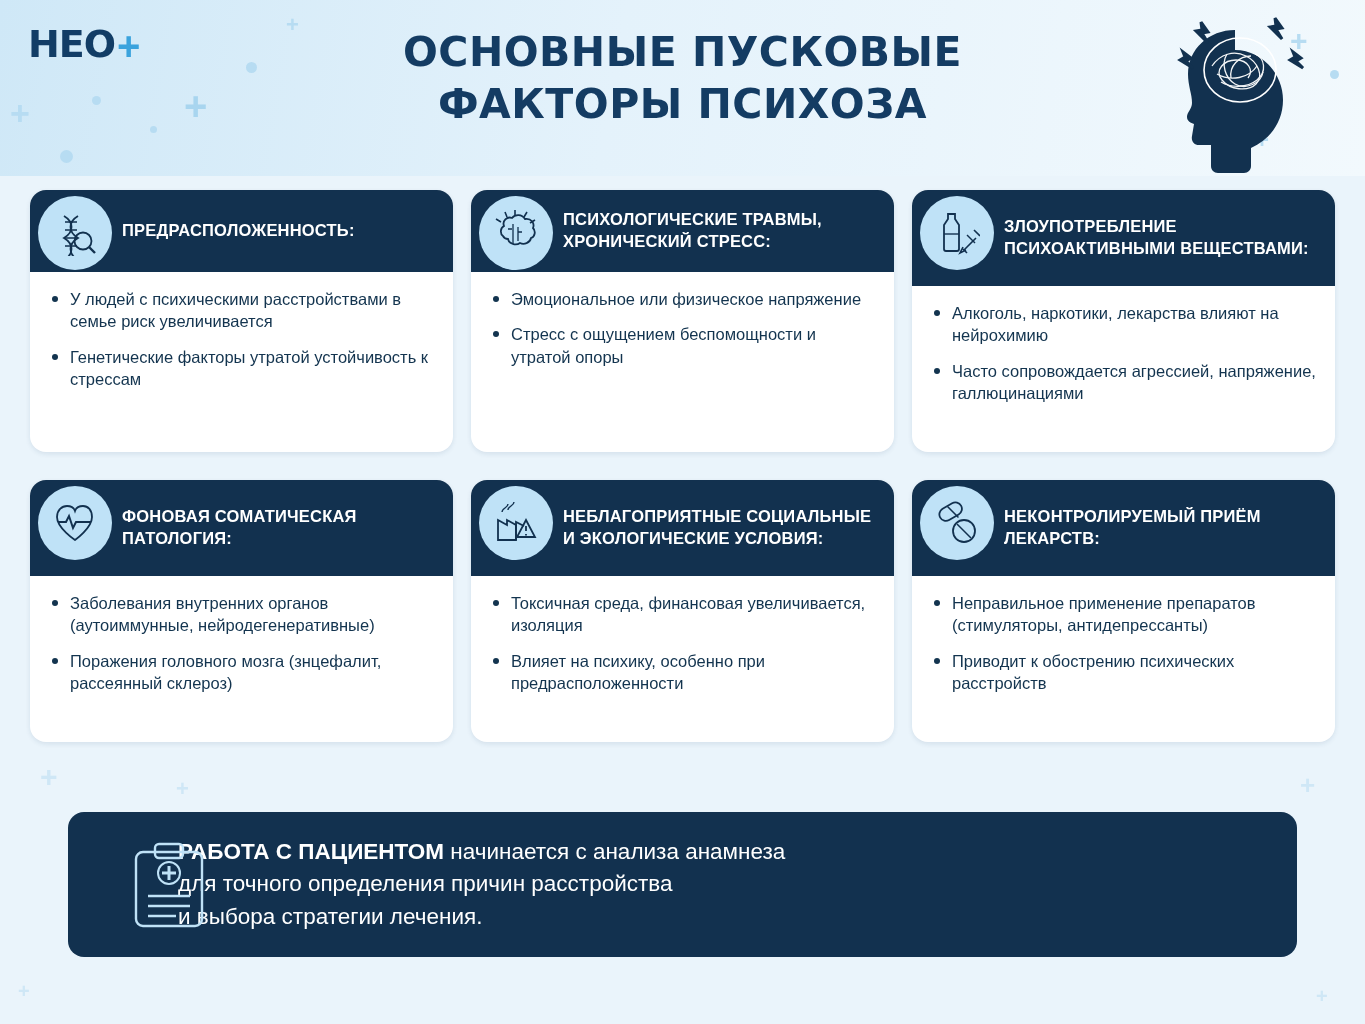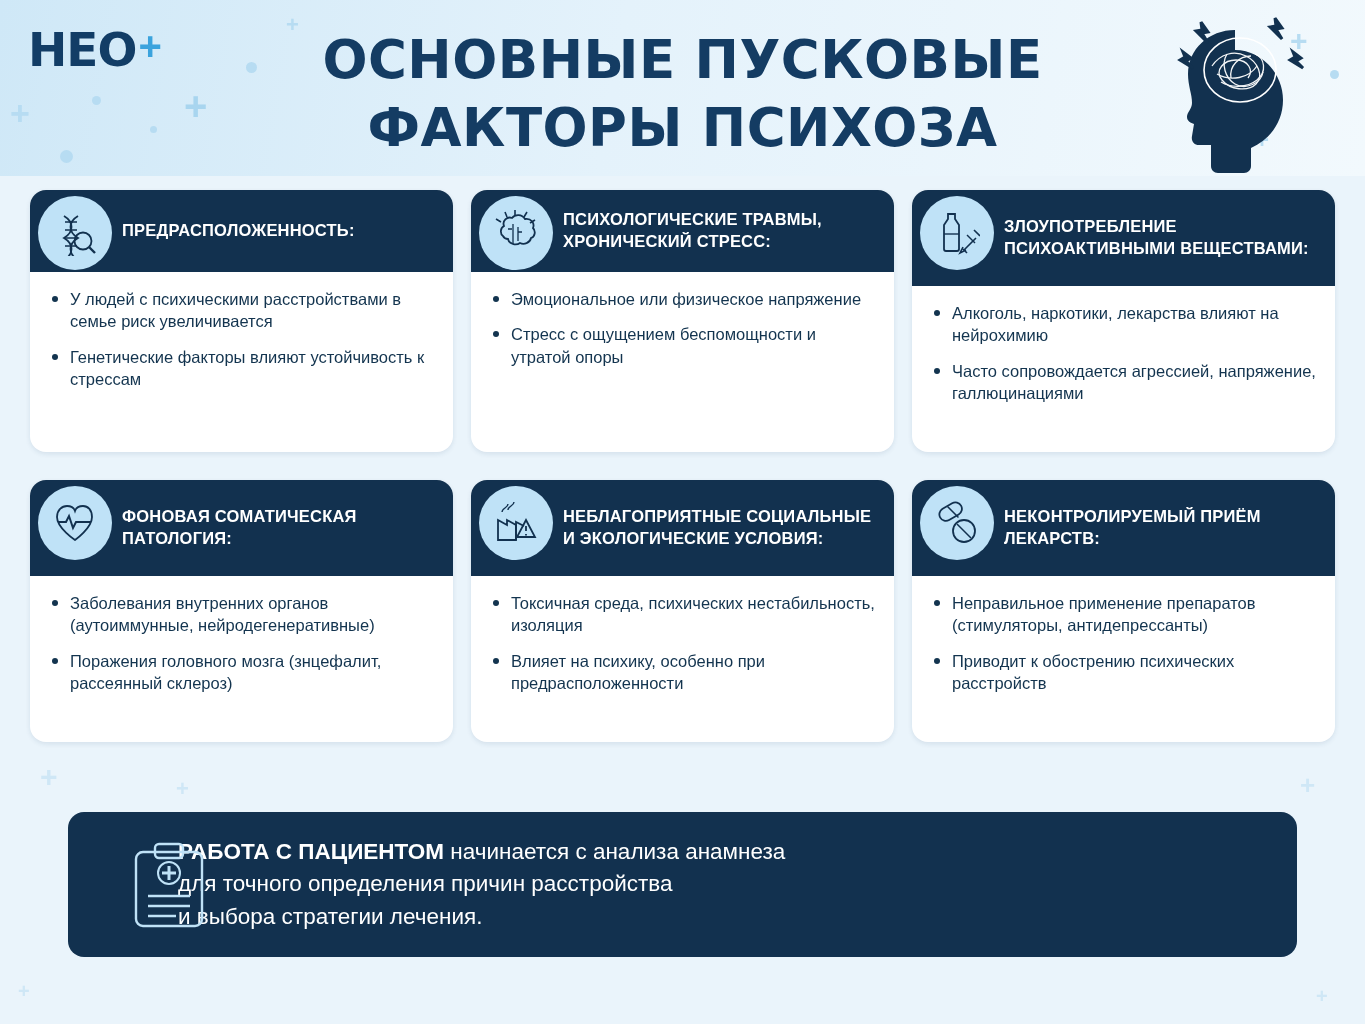--- a/index.html
+++ b/index.html
@@ -30,41 +30,41 @@
 
   .logo {
     position: absolute;
     left: 28px;
     top: 22px;
     display: flex;
     align-items: flex-start;
     z-index: 4;
   }
   .logo-text {
-    font-size: 47px;
+    font-size: 38px;
     font-weight: bold;
     letter-spacing: -1px;
     color: #123d66;
     font-family: "DejaVu Sans", sans-serif;
   }
   .logo-plus {
     font-size: 40px;
     font-weight: bold;
     color: #3ba3dd;
     margin-left: 2px;
     margin-top: 2px;
   }
 
   .title {
     position: absolute;
     left: 0; right: 0;
     top: 26px;
     text-align: center;
     color: #143c63;
-    font-size: 53px;
+    font-size: 41px;
     font-weight: bold;
     line-height: 1.28;
     letter-spacing: 0.5px;
     font-family: "DejaVu Sans", sans-serif;
     z-index: 3;
     padding: 0 300px;
   }
 
   .head-icon {
     position: absolute;
@@ -235,21 +235,21 @@
         <circle cx="31" cy="31" r="8.5"></circle>
         <path d="M37 37l6 6" stroke-width="2.4"></path>
       </svg>
     </div>
     <div class="card-head">
       <div class="card-head-title">ПРЕДРАСПОЛОЖЕННОСТЬ:</div>
     </div>
     <div class="card-body">
       <ul class="bullets">
         <li>У людей с психическими расстройствами в семье риск увеличивается</li>
-        <li>Генетические факторы влияют устойчивость к стрессам</li>
+        <li>Генетические факторы утратой устойчивость к стрессам</li>
       </ul>
     </div>
   </div>
 
   <div class="card">
     <div class="card-icon">
       <svg width="46" height="46" viewBox="0 0 46 46" fill="none" stroke="#12314f" stroke-width="1.8">
         <path d="M10 26c-3-2-3-8 1-10-2-5 3-10 8-8 3-4 10-4 13 1 6-1 10 4 8 9 3 3 2 9-2 10-1 5-7 7-11 5-4 3-11 1-12-4-2 0-4-1-5-3z"></path>
         <path d="M20 14v20M15 19h4M25 17v14M29 22h-4" stroke-width="1.3"></path>
         <path d="M14 7l-2-5M22 5V0M31 7l3-5M8 12L3 9M37 13l5-3" stroke-width="1.6"></path>
@@ -313,21 +313,21 @@
         <path d="M15 10c0-4 6-4 6-8" stroke-width="1.4"></path>
         <path d="M33 20l9 17H24z"></path>
         <path d="M33 26v5M33 34v1.5" stroke-width="1.8"></path>
       </svg>
     </div>
     <div class="card-head">
       <div class="card-head-title">НЕБЛАГОПРИЯТНЫЕ СОЦИАЛЬНЫЕ И ЭКОЛОГИЧЕСКИЕ УСЛОВИЯ:</div>
     </div>
     <div class="card-body">
       <ul class="bullets">
-        <li>Токсичная среда, психических нестабильность, изоляция</li>
+        <li>Токсичная среда, финансовая увеличивается, изоляция</li>
         <li>Влияет на психику, особенно при предрасположенности</li>
       </ul>
     </div>
   </div>
 
   <div class="card h3">
     <div class="card-icon">
       <svg width="46" height="46" viewBox="0 0 46 46" fill="none" stroke="#12314f" stroke-width="1.8">
         <rect x="3" y="12" width="24" height="13" rx="6.5" transform="rotate(-30 3 12)"></rect>
         <path d="M13.5 6.5l11 11" stroke-width="1.5"></path>

